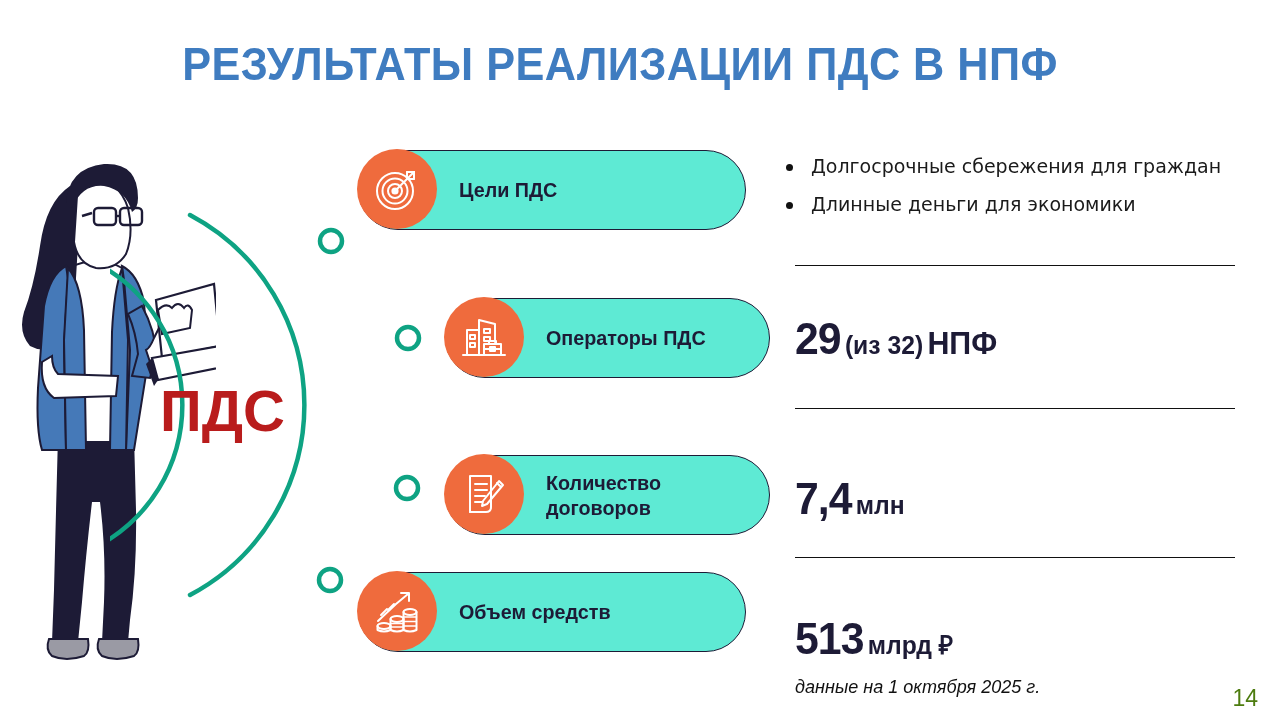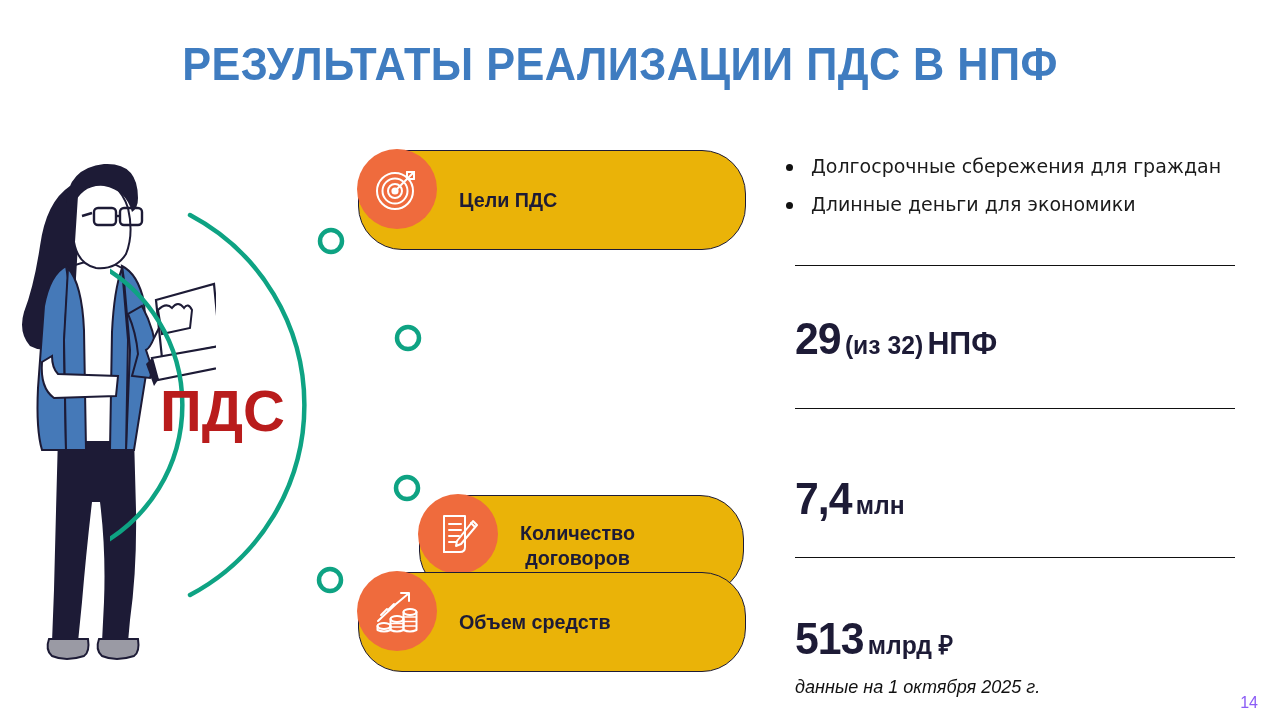--- a/index.html
+++ b/index.html
@@ -62,28 +62,27 @@
     font-family: "Liberation Sans Narrow", "Liberation Sans", sans-serif;
     font-weight: bold;
     font-size: 58px;
     letter-spacing: 0px;
     line-height: 1;
   }
 
   
   .pill {
     position: absolute;
-    height: 100px;
+    height: 80px;
     border: 1.6px solid #1d1b36;
     border-radius: 44px;
-    background: #eab308;
+    background: #5eead4;
     display: flex;
     align-items: center;
     box-sizing: border-box;
-    text-align: center;
   }
   .pill .badge {
     position: absolute;
     left: -2px;
     top: -2px;
     width: 80px;
     height: 80px;
     border-radius: 50%;
     background: #ef6b3d;
     display: flex;
@@ -99,21 +98,21 @@
     font-weight: bold;
     font-size: 21px;
     line-height: 1.2;
     transform: scaleX(0.94);
     transform-origin: left center;
     white-space: pre-line;
   }
 
   #pill-1 { left: 358px; top: 150px; width: 388px; }
   #pill-2 { left: 445px; top: 298px; width: 325px; }
-  #pill-3 { left: 419px; top: 455px; width: 325px; margin-top: 40px; }
+  #pill-3 { left: 445px; top: 455px; width: 325px; }
   #pill-4 { left: 358px; top: 572px; width: 388px; }
 
   
   .right-col {
     position: absolute;
     left: 778px;
     top: 155px;
     width: 442px;
   }
   .bullets {
@@ -178,23 +177,23 @@
     font-size: 19px;
     white-space: nowrap;
     transform: scaleX(0.95);
     transform-origin: left center;
   }
 
   .page-number {
     position: absolute;
     right: 22px;
     bottom: 8px;
-    color: #8b5cf6;
+    color: #4d7c0f;
     font-family: "Liberation Sans", sans-serif;
-    font-size: 16px;
+    font-size: 23px;
   }
 </style>
 </head>
 <body>
 
 <div id="slide">
 
   <div class="slide-title">РЕЗУЛЬТАТЫ РЕАЛИЗАЦИИ ПДС В НПФ</div>
 
   <div class="illustration">
@@ -265,20 +264,38 @@
         <circle cx="21" cy="25" r="7"></circle>
         <circle cx="21" cy="25" r="2.6" fill="#ffffff"></circle>
         <line x1="21" y1="25" x2="40" y2="6"></line>
         <path d="M33 6 L40 6 L40 13"></path>
         <path d="M33 6 L33 13 L40 13"></path>
       </svg>
     </span>
     <span class="pill-label">Цели ПДС</span>
   </div>
 
+  <div class="pill" id="pill-2">
+    <span class="badge">
+      <svg width="46" height="46" viewBox="0 0 46 46" fill="none" stroke="#ffffff" stroke-width="2" stroke-linecap="round" stroke-linejoin="round">
+        <path d="M6 41 L6 16 L18 16 L18 41"></path>
+        <path d="M18 41 L18 6 L34 10 L34 28"></path>
+        <rect x="9" y="21" width="5" height="4"></rect>
+        <rect x="9" y="29" width="5" height="4"></rect>
+        <rect x="23" y="15" width="6" height="4"></rect>
+        <rect x="23" y="23" width="6" height="4"></rect>
+        <path d="M23 30 L40 30 L40 41 L23 41 Z" fill="#ef6b3d"></path>
+        <path d="M28 30 L28 27 L35 27 L35 30"></path>
+        <line x1="23" y1="35" x2="40" y2="35"></line>
+        <rect x="29" y="33" width="5" height="4"></rect>
+        <line x1="2" y1="41" x2="44" y2="41"></line>
+      </svg>
+    </span>
+    <span class="pill-label">Операторы ПДС</span>
+  </div>
 
   <div class="pill" id="pill-3">
     <span class="badge">
       <svg width="46" height="46" viewBox="0 0 46 46" fill="none" stroke="#ffffff" stroke-width="2" stroke-linecap="round" stroke-linejoin="round">
         <path d="M9 5 L30 5 L30 36 Q30 41 25 41 L9 41 Z"></path>
         <path d="M9 36 L9 41 L14 41"></path>
         <line x1="14" y1="13" x2="26" y2="13"></line>
         <line x1="14" y1="19" x2="26" y2="19"></line>
         <line x1="14" y1="25" x2="24" y2="25"></line>
         <line x1="14" y1="31" x2="21" y2="31"></line>

